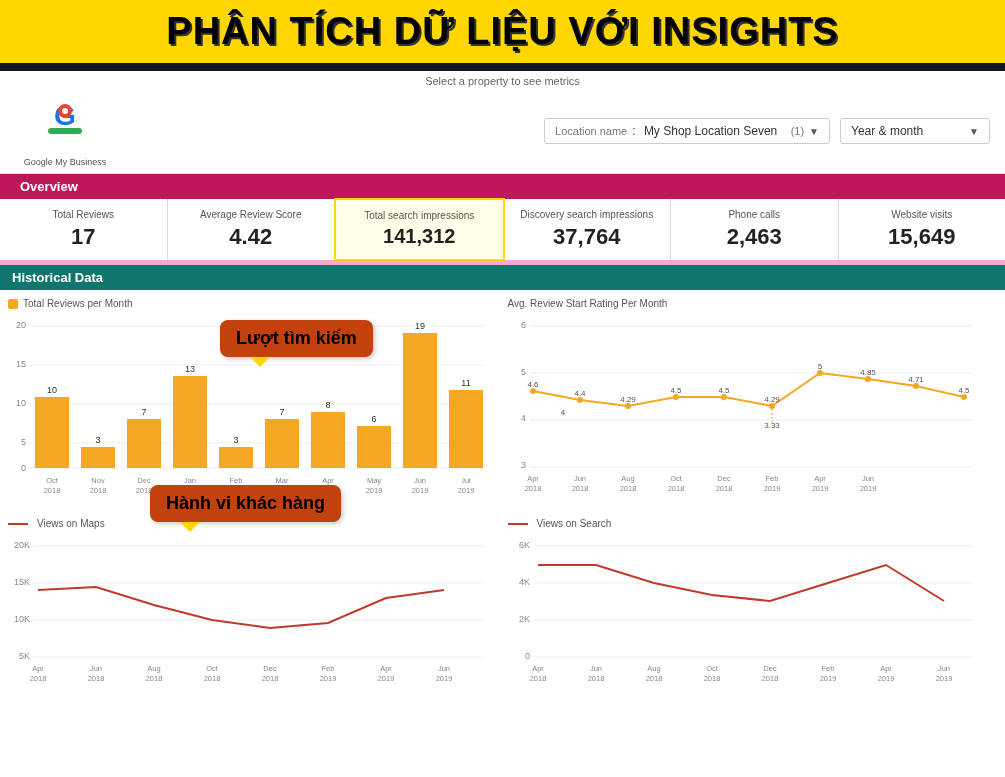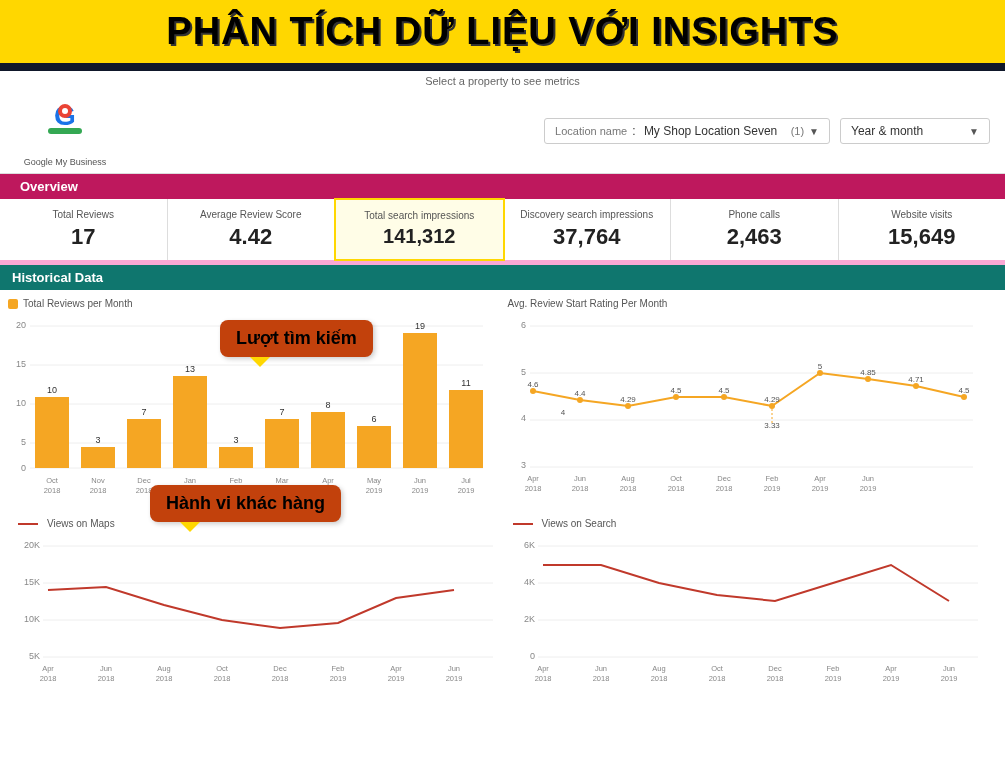--- a/index.html
+++ b/index.html
@@ -149,21 +149,20 @@
       border: 10px solid transparent;
       border-top-color: #FFD700;
       bottom: -20px;
       left: 30px;
     }
 
     .bottom-charts-area {
       display: flex;
       padding: 8px;
       gap: 10px;
-      margin-left: 10px;
     }
 
     .controls-top-label {
       font-size: 11px;
       color: #666;
       text-align: center;
       margin-bottom: 2px;
     }
     .top-section {
       position: relative;

